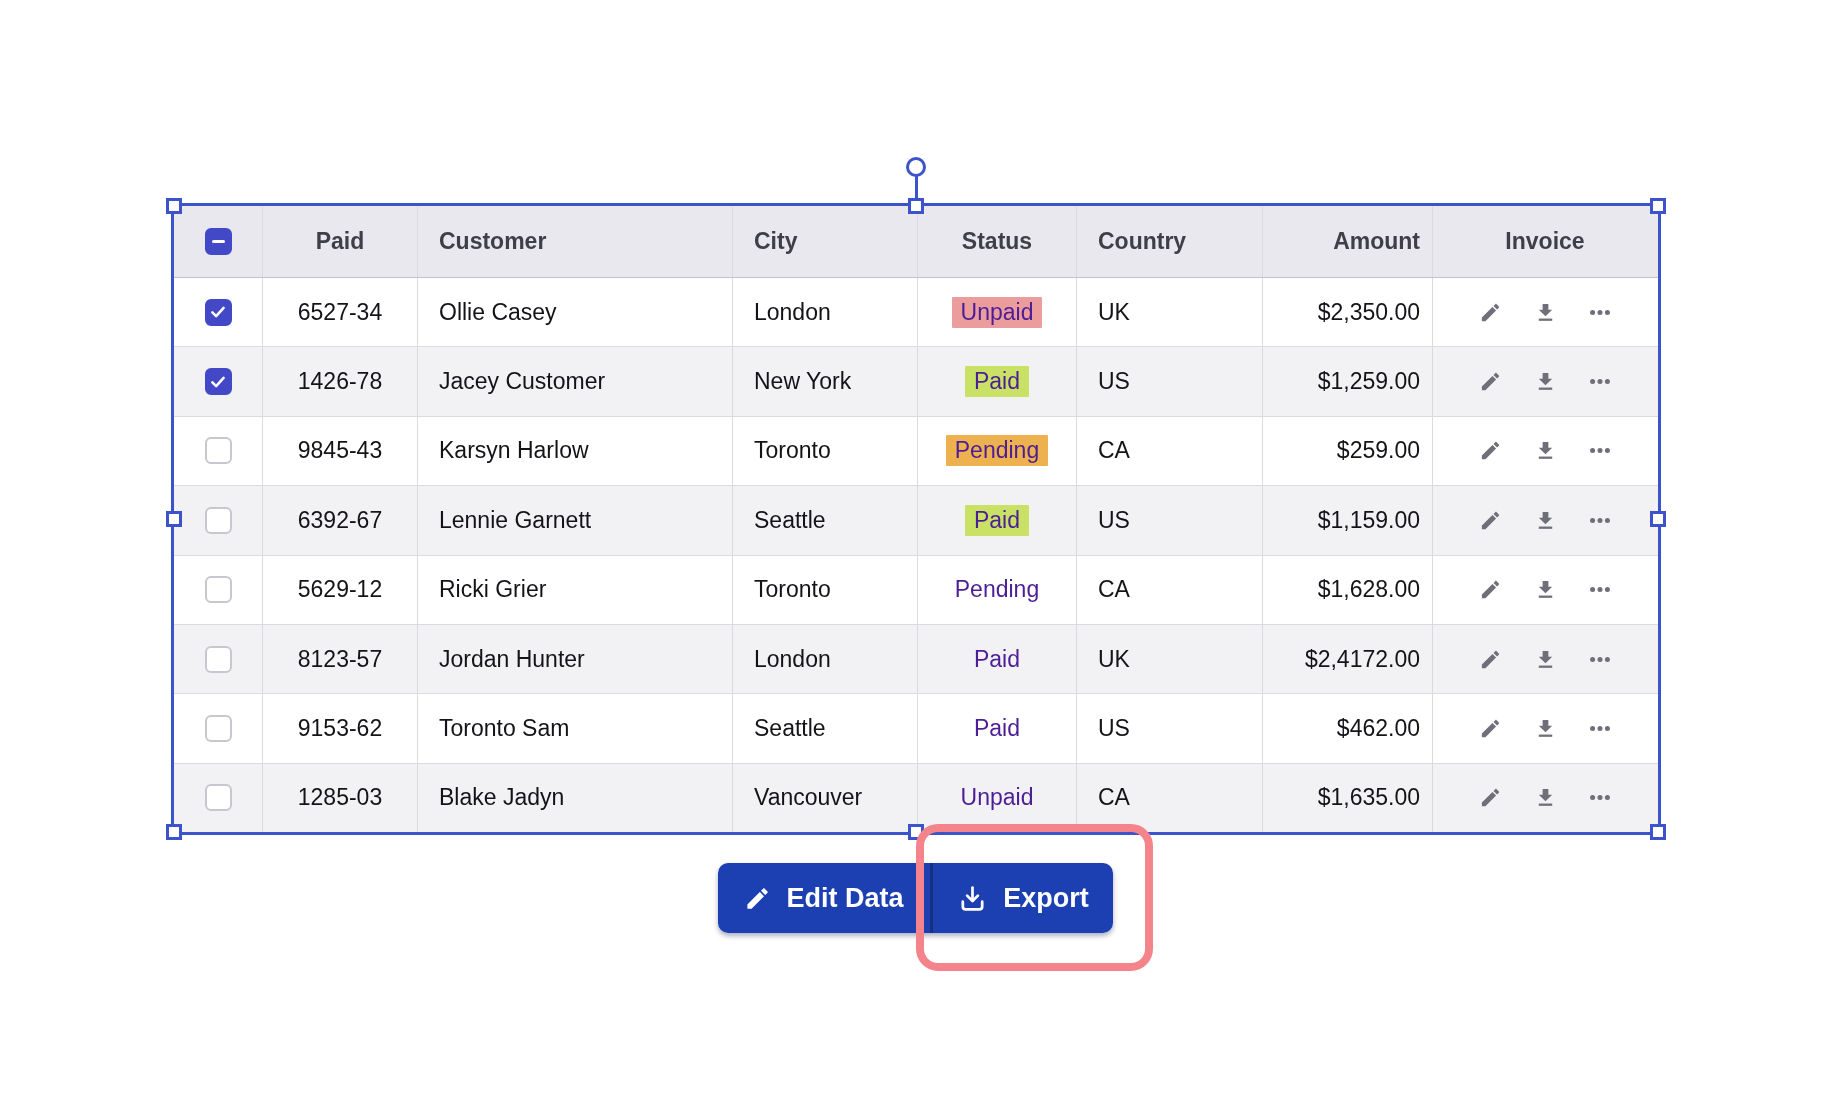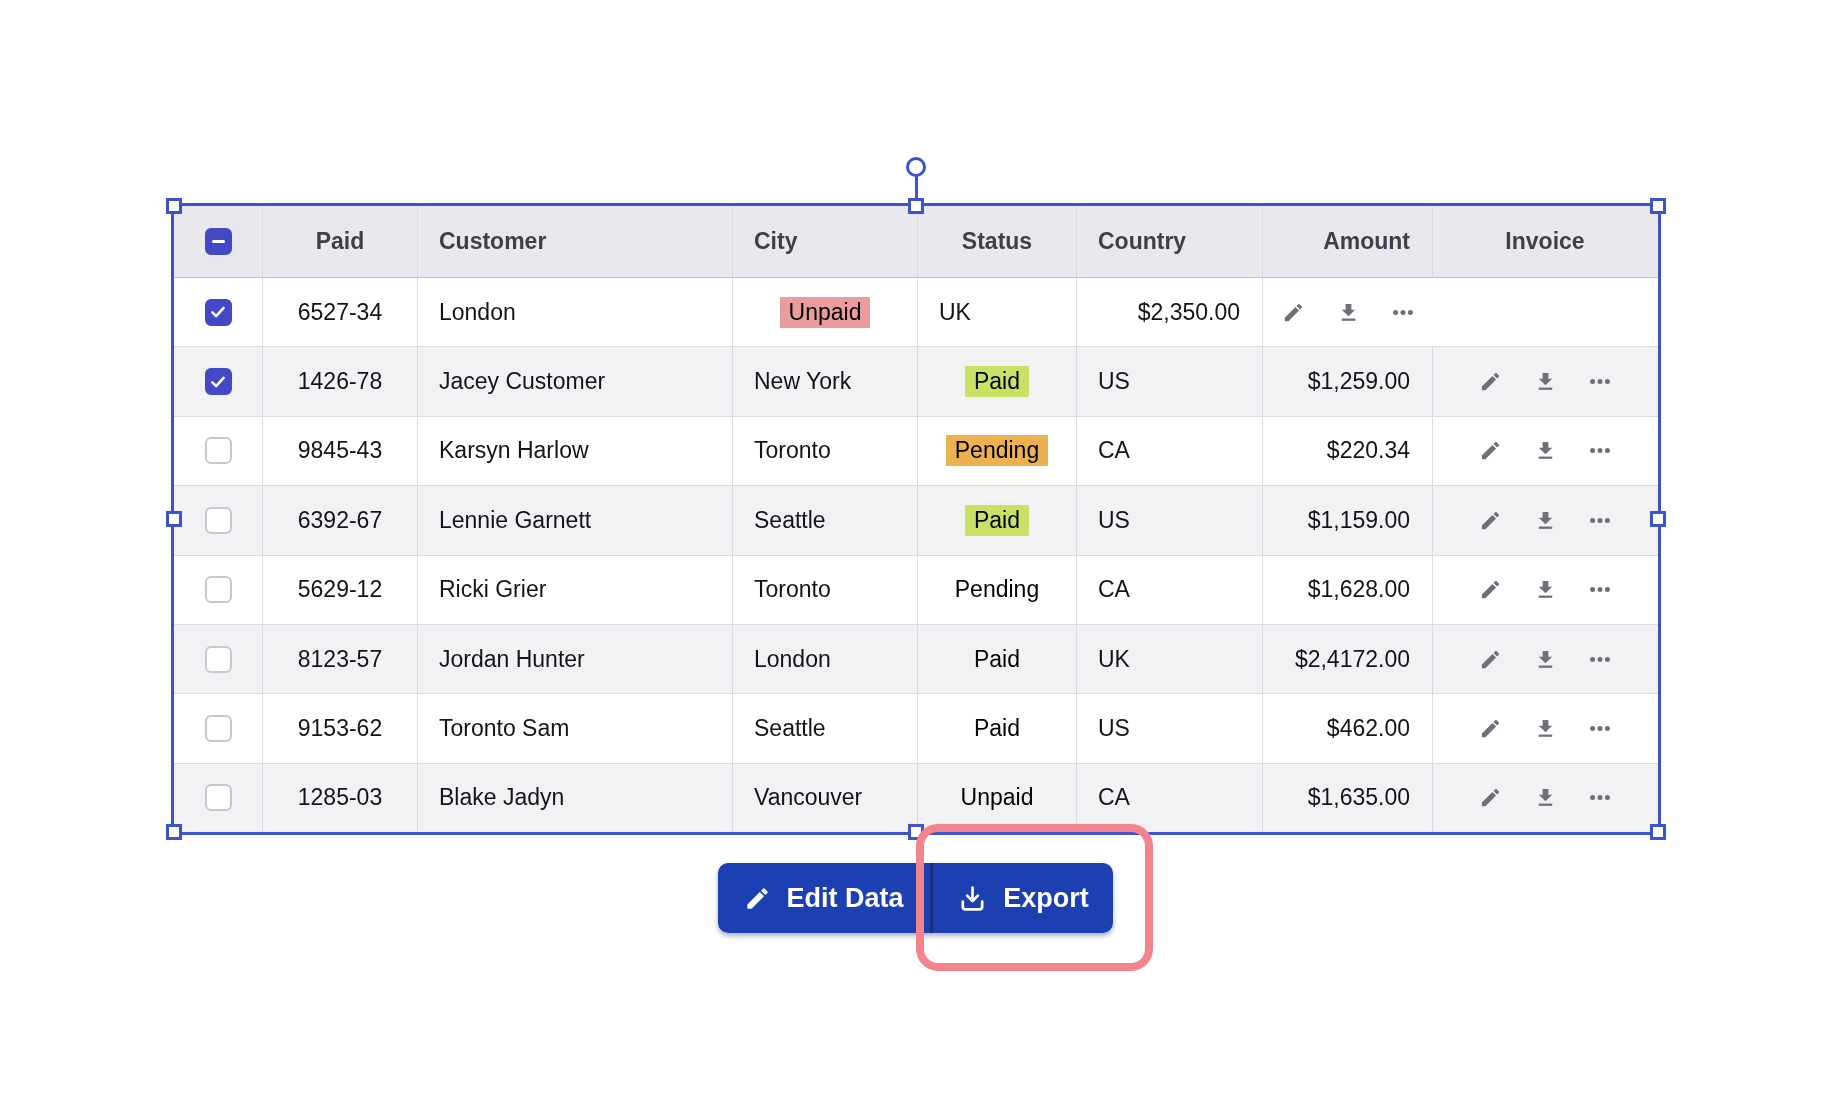--- a/index.html
+++ b/index.html
@@ -29,33 +29,33 @@
   .thead,.trow{display:grid;grid-template-columns:89px 155px 315px 185px 159px 186px 170px 224px;}
   .thead{height:71px;background:var(--header-bg,#E8E8EE);border-bottom:1px solid #c3c3cb;flex:none;}
   .tbody{flex:1;display:flex;flex-direction:column;}
   .trow{flex:1;background:#ffffff;border-bottom:1px solid #dadae0;text-align:center;}
   .trow:last-child{border-bottom:none;}
   .trow:nth-child(even){background:var(--row-alt-bg,#F2F2F5);}
   .c{display:flex;align-items:center;border-right:1px solid #dadae0;overflow:hidden;}
   .c:last-child{border-right:none;}
   .c.center{justify-content:center;}
   .c.left{padding-left:21px;}
-  .c.right{justify-content:flex-end;padding-right:22px;}
+  .c.right{justify-content:flex-end;padding-right:12px;}
   .thead .c{font-weight:700;color:#3f3f47;}
   
   .checkbox{
     width:27px;height:27px;border-radius:6px;background:#ffffff;
     border:2px solid #c7c7cf;box-sizing:border-box;display:flex;align-items:center;justify-content:center;
   }
   .checkbox.checked,.checkbox.indeterminate{background:var(--cb,#4349C6);border-color:var(--cb,#4349C6);}
   .checkbox svg{display:none;}
   .checkbox.checked svg{display:block;}
   .checkbox.indeterminate::after{content:"";width:13px;height:3.5px;border-radius:2px;background:#ffffff;}
   
-  .status-badge{display:inline-block;padding:2px 9px;border-radius:1px;color:#000000;}
+  .status-badge{display:inline-block;padding:2px 9px;border-radius:1px;color:#4c1d95;}
   .status-badge.hl-unpaid{background:var(--hl-unpaid,#EB9D9D);}
   .status-badge.hl-paid{background:var(--hl-paid,#C9E266);}
   .status-badge.hl-pending{background:var(--hl-pending,#EDB24F);}
   
   .actions{display:flex;gap:29px;align-items:center;justify-content:center;width:100%;}
   .icon-btn{display:flex;align-items:center;justify-content:center;width:26px;height:26px;cursor:pointer;}
   .icon-btn svg{fill:#6f6f7a;}
   
   .btn-group{
     position:absolute;left:718px;top:863px;height:70px;display:flex;border-radius:10px;overflow:hidden;
@@ -111,20 +111,23 @@
         <span class="checkbox checked">
           <svg width="18" height="18" viewBox="0 0 24 24" fill="none" stroke="#ffffff" stroke-width="3.4" stroke-linecap="round" stroke-linejoin="round">
                 <path d="M4.5 12.5 9.5 17.5 19.5 6.5"></path>
               </svg>
         </span>
       </div>
       <div class="c center">
             <span>6527-34</span>
           </div>
       <div class="c left">
+            <span>Ollie Casey</span>
+          </div>
+      <div class="c left">
             <span>London</span>
           </div>
       <div class="c center">
             <span class="status-badge hl-unpaid">Unpaid</span>
           </div>
       <div class="c left">
             <span>UK</span>
           </div>
       <div class="c right">
             <span>$2,350.00</span>
@@ -218,21 +221,21 @@
       <div class="c left">
             <span>Toronto</span>
           </div>
       <div class="c center">
             <span class="status-badge hl-pending">Pending</span>
           </div>
       <div class="c left">
             <span>CA</span>
           </div>
       <div class="c right">
-            <span>$220.34</span>
+            <span>$259.00</span>
           </div>
       <div class="c center">
         <div class="actions">
           <span class="icon-btn">
             <svg width="23" height="23" viewBox="0 0 24 24">
                   <path d="M3 17.25V21h3.75L17.81 9.94l-3.75-3.75L3 17.25zM20.71 7.04c.39-.39.39-1.02 0-1.41l-2.34-2.34c-.39-.39-1.02-.39-1.41 0l-1.83 1.83 3.75 3.75 1.83-1.83z"></path>
                 </svg>
           </span>
           <span class="icon-btn">
             <svg width="23" height="23" viewBox="0 0 24 24">

